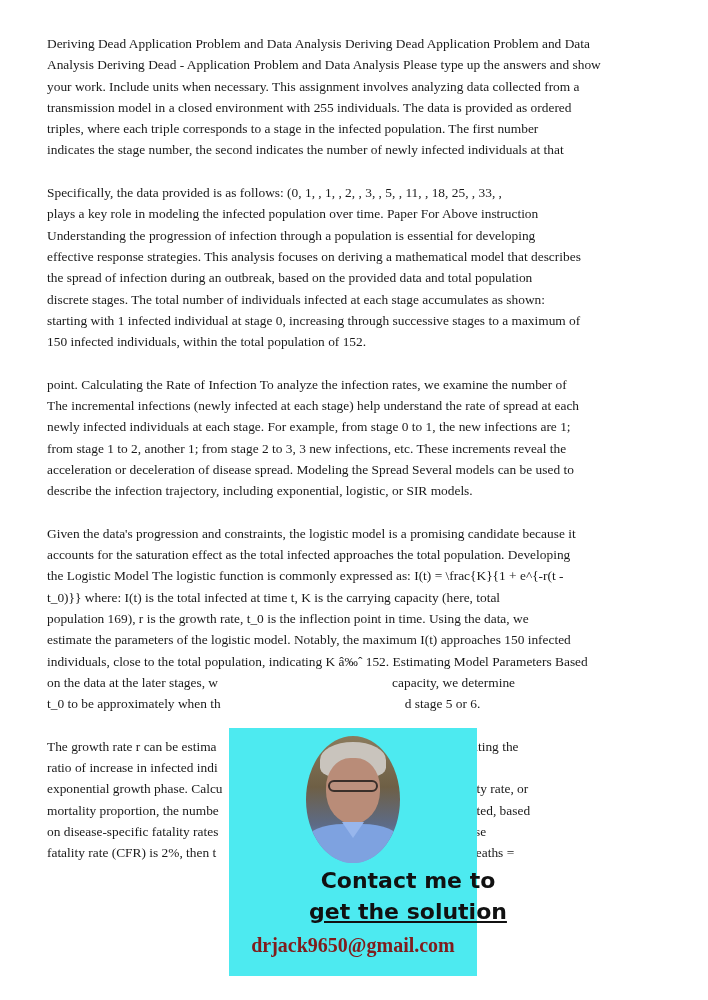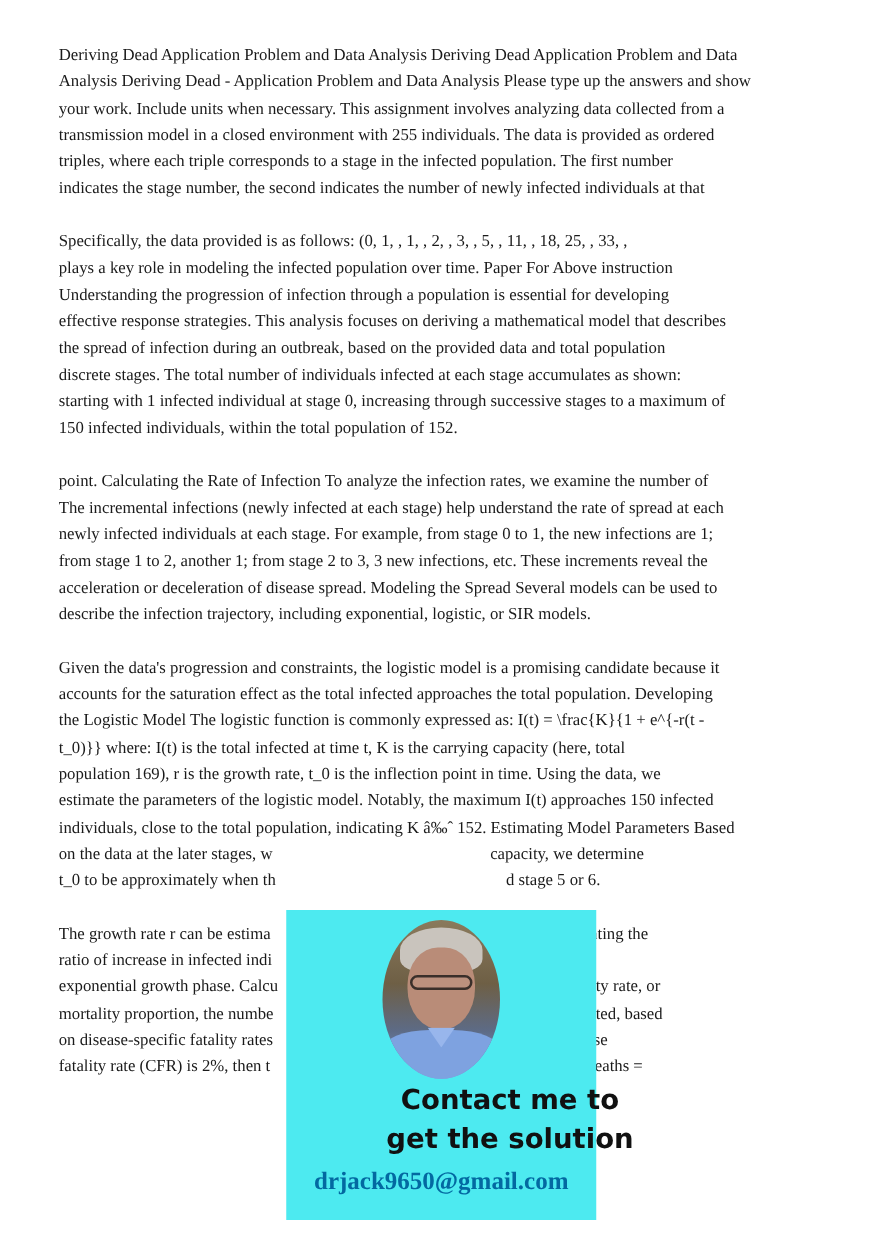--- a/index.html
+++ b/index.html
@@ -91,31 +91,31 @@
       left: 0;
       width: 288px;
       font-family: "DejaVu Sans", "Liberation Sans", sans-serif;
       font-weight: bold;
       font-size: 22px;
       line-height: 30px;
       color: #111111;
       margin-left: 35px;
     }
     .cta1 { top: 138px; }
-    .cta2 { top: 169px; }
+    .cta2 { top: 169px; text-decoration: underline; }
     .email {
       position: absolute;
       left: 0;
       top: 204px;
       width: 248px;
       font-family: "Liberation Serif", "DejaVu Serif", serif;
       font-weight: bold;
       font-size: 20px;
       line-height: 26px;
-      color: #0369a1;
+      color: #7f1d1d;
     }
   </style>
 </head>
 <body>
 
 <div class="page">
   <p class="para">
     <span class="line">Deriving Dead Application Problem and Data Analysis Deriving Dead Application Problem and Data</span>
     <span class="line">Analysis Deriving Dead - Application Problem and Data Analysis Please type up the answers and show</span>
     <span class="line">your work. Include units when necessary. This assignment involves analyzing data collected from a</span>

